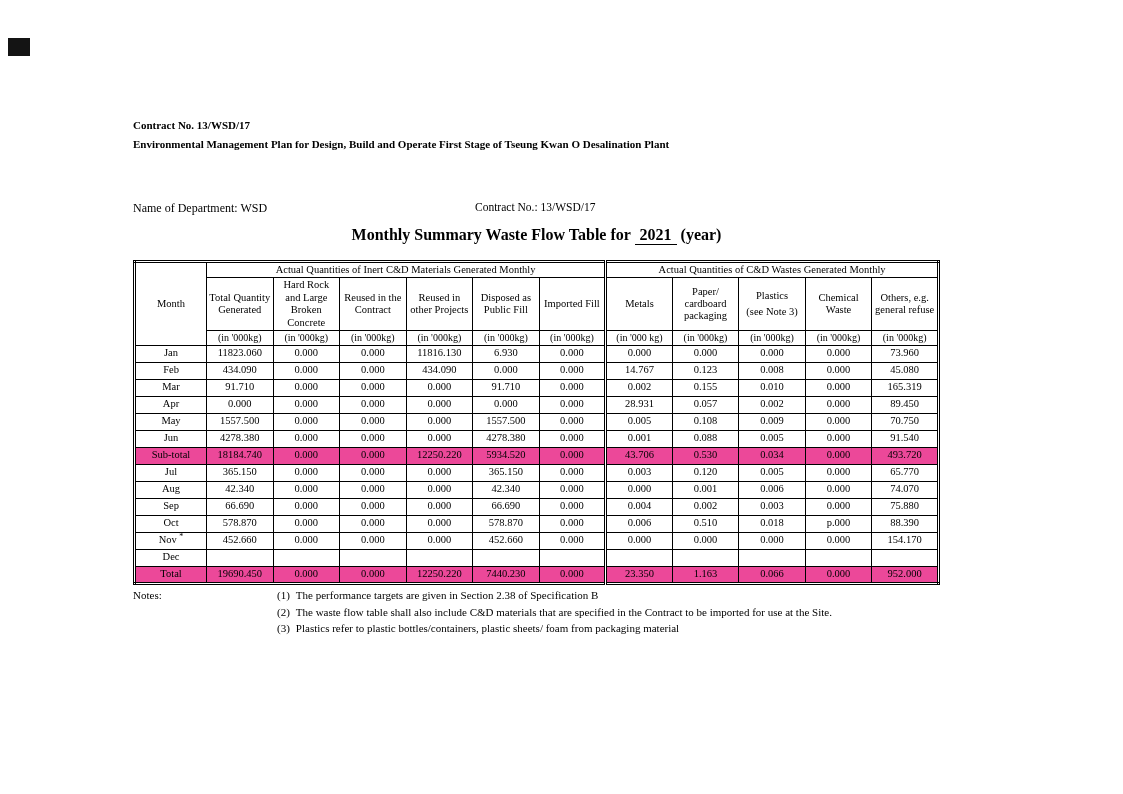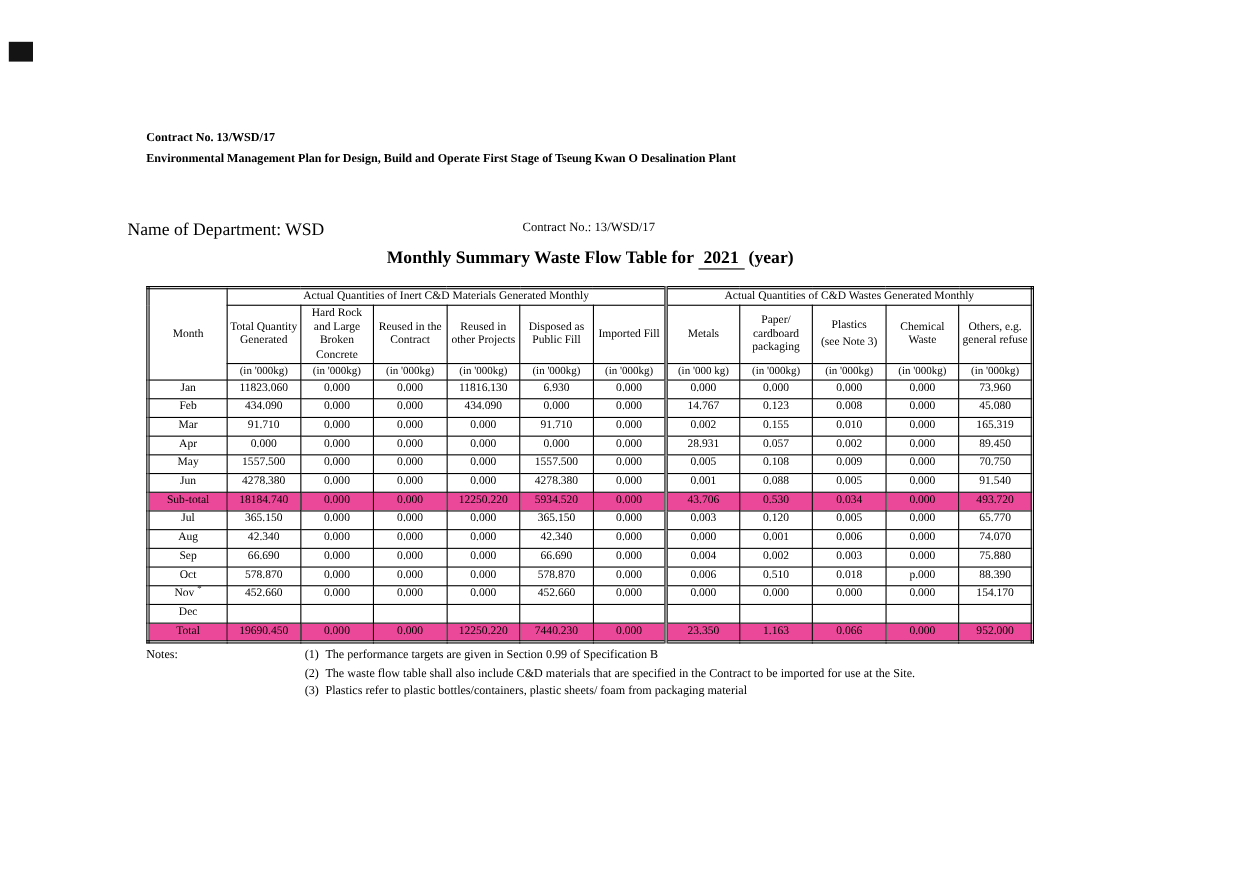--- a/index.html
+++ b/index.html
@@ -18,21 +18,21 @@
     width: 22px; height: 18px; background: #141414;
   }
   .hdr { position: absolute; left: 133px; font-weight: bold; font-size: 11px; white-space: nowrap; }
   .hdr-contract { top: 119px; }
   .hdr-plan { top: 138px; }
   .hdr-appendix {
     position: absolute; left: 133px; top: 151px;
     font-family: "Liberation Sans", sans-serif;
     font-size: 12.5px; font-weight: normal; white-space: nowrap;
   }
-  .meta-dept { position: absolute; left: 116px; top: 201px; font-size: 16px; }
+  .meta-dept { position: absolute; left: 133px; top: 201px; font-size: 12px; }
   .meta-contract { position: absolute; left: 475px; top: 201px; font-size: 11.5px; }
   .tbl-title {
     position: absolute; left: 133px; top: 226px; width: 807px;
     text-align: center; font-size: 16px; font-weight: bold; white-space: nowrap;
   }
   .tbl-title .year { display: inline-block; border-bottom: 1.5px solid #000; padding: 0 5px; line-height: 1.1; }
   .wf-table {
     position: absolute; left: 133px; top: 260px; width: 807px;
     border-collapse: collapse; table-layout: fixed;
     font-size: 10.5px;
@@ -328,21 +328,21 @@
           <td>0.000</td>
           <td>952.000</td>
         </tr>
       </tbody>
   </table>
 
   <div class="notes-label">Notes:</div>
   <div class="notes-list">
     <div class="note-item">
       <span class="note-num">(1)</span>
-      <span>The performance targets are given in Section 0.99 of Specification B</span>
+      <span>The performance targets are given in Section 2.38 of Specification B</span>
     </div>
     <div class="note-item">
       <span class="note-num">(2)</span>
       <span>The waste flow table shall also include C&amp;D materials that are specified in the Contract to be imported for use at the Site.</span>
     </div>
     <div class="note-item">
       <span class="note-num">(3)</span>
       <span>Plastics refer to plastic bottles/containers, plastic sheets/ foam from packaging material</span>
     </div>
   </div>

